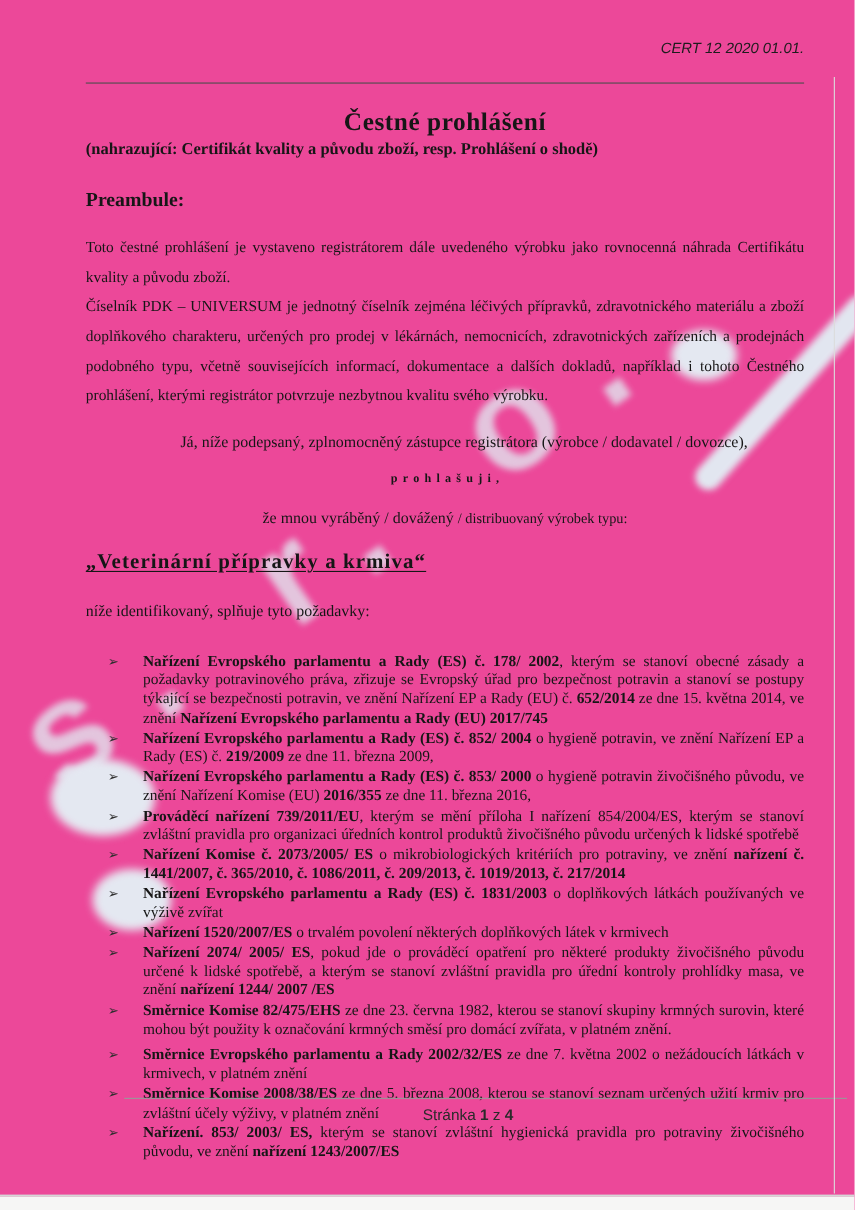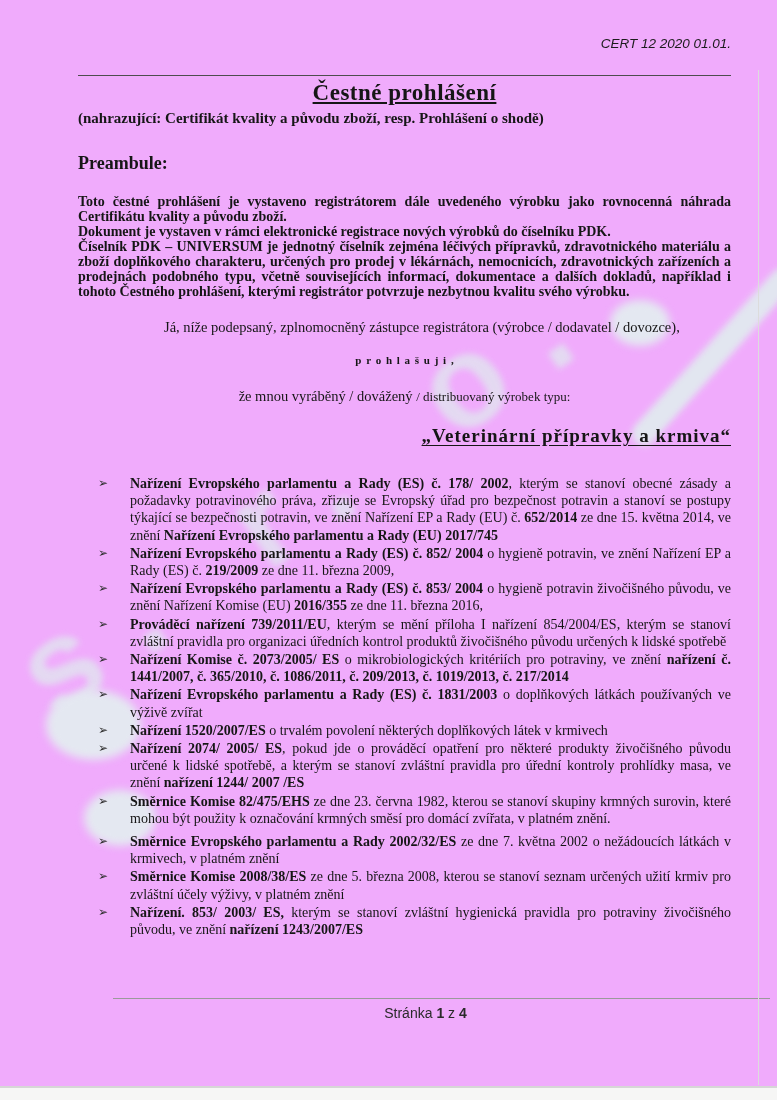--- a/index.html
+++ b/index.html
@@ -1,19 +1,19 @@
 <!DOCTYPE html>
 <html lang="cs"><head>
 <meta charset="utf-8">
 <style>
   html,body{margin:0;padding:0;background:#ffffff;}
   .page{
     position:relative;
     width:777px;height:1100px;
-    background:#f0abfc;
+    background:#ec4899;
     overflow:hidden;
     font-family:"Liberation Serif", serif;
     color:#161616;
     box-sizing:border-box;
     padding:36px 46px 0 78px;
   }
   
   .watermark{
     position:absolute;left:30px;top:610px;width:1100px;
     transform:rotate(-35deg);transform-origin:left center;
@@ -32,38 +32,37 @@
   .scan-edge-bottom{position:absolute;left:0;top:1086px;width:777px;height:2px;background:#d6d6d6;z-index:3;}
   .scan-foot{position:absolute;left:0;top:1088px;width:777px;height:12px;background:#f6f6f5;z-index:3;}
   .content{position:relative;z-index:1;}
   
   .doc-code{
     text-align:right;font-family:"Liberation Sans",sans-serif;
     font-style:italic;font-size:13.5px;color:#1c1c1c;
   }
   .top-rule{border:none;border-top:1.6px solid #4d4d4d;margin:24px 0 0 0;}
   .title{
-    text-align:center;font-size:23px;font-weight:bold;margin:4px 0 0 0;
+    text-align:center;font-size:23px;font-weight:bold;margin:22px 0 0 0;
     letter-spacing:.5px;
-    text-decoration:underline;
   }
   .subtitle{text-align:left;font-size:15px;font-weight:bold;margin:4px 0 0 0;}
   
   .preambule-heading{font-size:18px;font-weight:bold;margin:26px 0 20px 0;}
   .preambule p{
-    margin:0;font-weight:bold;font-size:14px;line-height:15px;
+    margin:0;font-weight:normal;font-size:14px;line-height:27px;
     text-align:justify;
   }
   
   .intro-line{margin:20px 0 0 0;font-size:14.5px;text-indent:86px;font-family:Liberation Serif, serif;}
   .declaration{word-spacing:2px;text-align:center;font-weight:bold;font-size:11px;margin:18px 0 0 0;}
   .product-type-line{margin:22px 0 0 0;font-size:14.5px;text-align:center;}
   .product-type-line .small{font-size:13px;}
   .product-title{
-    text-align:right;font-size:19px;font-weight:bold;margin:20px 0 0 0;letter-spacing:1px;
+    text-align:left;font-size:19px;font-weight:bold;margin:20px 0 0 0;letter-spacing:1px;
   }
   .product-title span{text-decoration:underline;text-underline-offset:3px;}
   .requirements-intro{margin:26px 0 0 0;font-size:14.5px;}
   
   .req-list{list-style:none;margin:28px 0 0 0;padding:0;}
   .req-item{
     position:relative;padding-left:52px;font-size:14px;line-height:17.2px;
     text-align:justify;margin:0 0 1px 0;
   }
   .req-item.gap{margin-top:6px;}
@@ -99,37 +98,37 @@
     <div class="doc-code">CERT 12 2020 01.01.</div>
 
     <hr class="top-rule">
 
     <h1 class="title">Čestné prohlášení</h1>
     <div class="subtitle">(nahrazující: Certifikát kvality a původu zboží, resp. Prohlášení o shodě)</div>
 
     <div class="preambule">
       <div class="preambule-heading">Preambule:</div>
       <p>Toto čestné prohlášení je vystaveno registrátorem dále uvedeného výrobku jako rovnocenná náhrada Certifikátu kvality a původu zboží.</p>
-      <p>Dokument je vystaven v rámci elektronické registrace nových výrobků do číselníku PDK.</p>
       <p>Číselník PDK – UNIVERSUM je jednotný číselník zejména léčivých přípravků, zdravotnického materiálu a zboží doplňkového charakteru, určených pro prodej v lékárnách, nemocnicích, zdravotnických zařízeních a prodejnách podobného typu, včetně souvisejících informací, dokumentace a dalších dokladů, například i tohoto Čestného prohlášení, kterými registrátor potvrzuje nezbytnou kvalitu svého výrobku.</p>
     </div>
 
     <p class="intro-line">Já, níže podepsaný, zplnomocněný zástupce registrátora (výrobce / dodavatel / dovozce),</p>
 
     <p class="declaration">p r o h l a š u j i ,</p>
 
     <p class="product-type-line"><span>že mnou vyráběný / dovážený </span><span class="small"> / distribuovaný výrobek typu:</span></p>
 
     <p class="product-title"><span>„Veterinární přípravky a krmiva“</span></p>
 
+    <p class="requirements-intro">níže identifikovaný, splňuje tyto požadavky:</p>
 
     <ul class="req-list">
         <li class="req-item"><span class="bullet">➢</span><b>Nařízení Evropského parlamentu a Rady (ES) č. 178/ 2002</b><span>, kterým se stanoví obecné zásady a požadavky potravinového práva, zřizuje se Evropský úřad pro bezpečnost potravin a stanoví se postupy týkající se bezpečnosti potravin, ve znění Nařízení EP a Rady (EU) č. </span><b>652/2014</b><span> ze dne 15. května 2014, ve znění </span><b>Nařízení Evropského parlamentu a Rady (EU) 2017/745</b></li>
         <li class="req-item"><span class="bullet">➢</span><b>Nařízení Evropského parlamentu a Rady (ES) č. 852/ 2004</b><span> o hygieně potravin, ve znění Nařízení EP a Rady (ES) č. </span><b>219/2009</b><span> ze dne 11. března 2009,</span></li>
-        <li class="req-item"><span class="bullet">➢</span><b>Nařízení Evropského parlamentu a Rady (ES) č. 853/ 2004</b><span> o hygieně potravin živočišného původu, ve znění Nařízení Komise (EU) </span><b>2016/355</b><span> ze dne 11. března 2016,</span></li>
+        <li class="req-item"><span class="bullet">➢</span><b>Nařízení Evropského parlamentu a Rady (ES) č. 853/ 2000</b><span> o hygieně potravin živočišného původu, ve znění Nařízení Komise (EU) </span><b>2016/355</b><span> ze dne 11. března 2016,</span></li>
         <li class="req-item"><span class="bullet">➢</span><b>Prováděcí nařízení 739/2011/EU</b><span>, kterým se mění příloha I nařízení 854/2004/ES, kterým se stanoví zvláštní pravidla pro organizaci úředních kontrol produktů živočišného původu určených k lidské spotřebě</span></li>
         <li class="req-item"><span class="bullet">➢</span><b>Nařízení Komise č. 2073/2005/ ES</b><span> o mikrobiologických kritériích pro potraviny, ve znění </span><b>nařízení č. 1441/2007, č. 365/2010, č. 1086/2011, č. 209/2013, č. 1019/2013, č. 217/2014</b></li>
         <li class="req-item"><span class="bullet">➢</span><b>Nařízení Evropského parlamentu a Rady (ES) č. 1831/2003</b><span> o doplňkových látkách používaných ve výživě zvířat</span></li>
         <li class="req-item"><span class="bullet">➢</span><b>Nařízení 1520/2007/ES</b><span> o trvalém povolení některých doplňkových látek v krmivech</span></li>
         <li class="req-item"><span class="bullet">➢</span><b>Nařízení 2074/ 2005/ ES</b><span>, pokud jde o prováděcí opatření pro některé produkty živočišného původu určené k lidské spotřebě, a kterým se stanoví zvláštní pravidla pro úřední kontroly prohlídky masa, ve znění </span><b>nařízení 1244/ 2007 /ES</b></li>
         <li class="req-item"><span class="bullet">➢</span><b>Směrnice Komise 82/475/EHS</b><span> ze dne 23. června 1982, kterou se stanoví skupiny krmných surovin, které mohou být použity k označování krmných směsí pro domácí zvířata, v platném znění.</span></li>
         <li class="req-item gap"><span class="bullet">➢</span><b>Směrnice Evropského parlamentu a Rady 2002/32/ES</b><span> ze dne 7. května 2002 o nežádoucích látkách v krmivech, v platném znění</span></li>
         <li class="req-item"><span class="bullet">➢</span><b>Směrnice Komise 2008/38/ES</b><span> ze dne 5. března 2008, kterou se stanoví seznam určených užití krmiv pro zvláštní účely výživy, v platném znění</span></li>
         <li class="req-item"><span class="bullet">➢</span><b>Nařízení. 853/ 2003/ ES,</b><span> kterým se stanoví zvláštní hygienická pravidla pro potraviny živočišného původu, ve znění </span><b>nařízení 1243/2007/ES</b></li>
       </ul>

